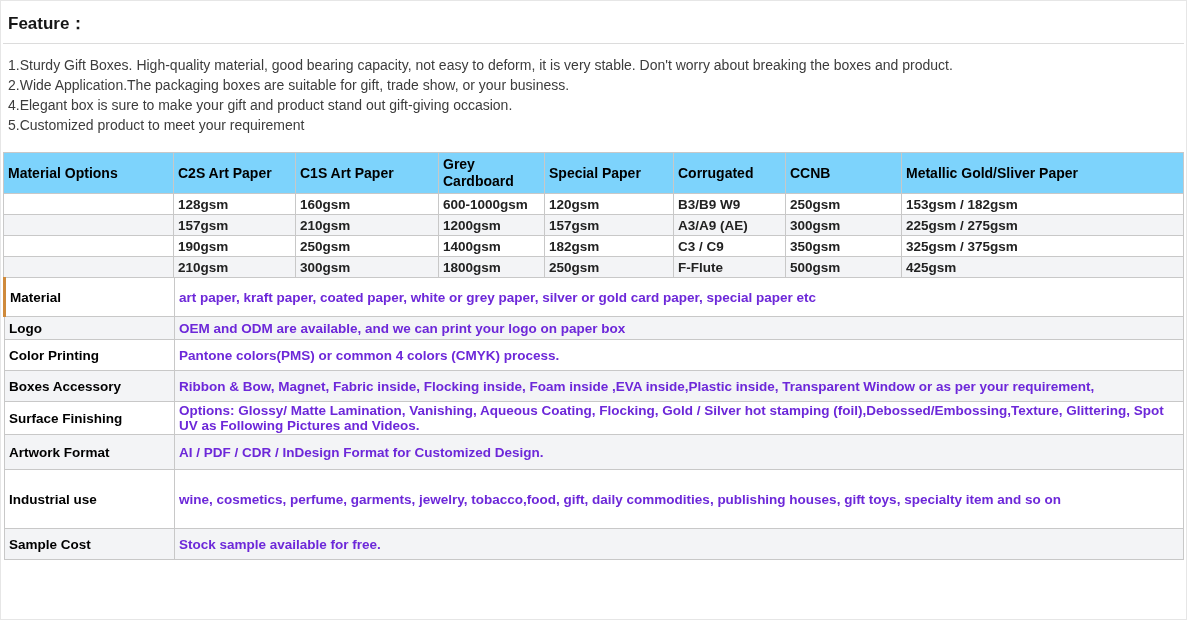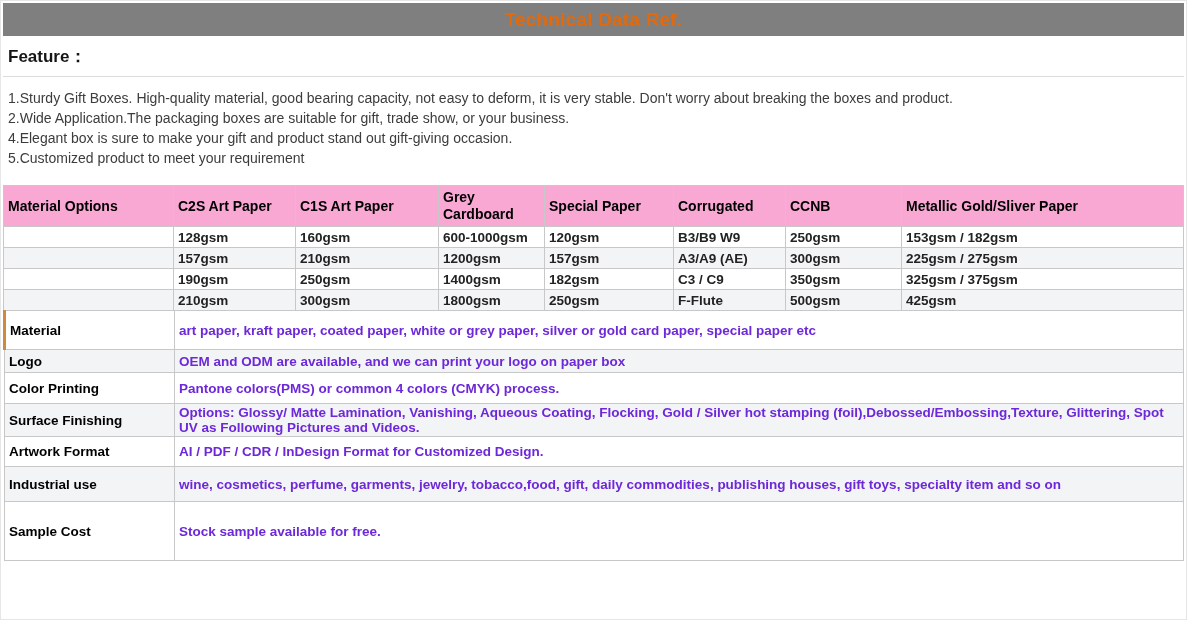--- a/index.html
+++ b/index.html
@@ -8,21 +8,21 @@
 
   .banner{height:33px;line-height:33px;text-align:center;font-weight:bold;font-size:19px;letter-spacing:.2px;}
 
   .feature-heading{font-size:17px;font-weight:bold;color:#161616;padding:9px 5px 8px 5px;border-bottom:1px solid #dcdcdc;}
   .feature-list{padding:11px 5px 4px 5px;font-size:14px;color:#3c3c3c;}
   .feature-line{line-height:20px;white-space:nowrap;}
 
   table{border-collapse:collapse;width:1181px;table-layout:fixed;}
   th,td{border:1px solid #c8c8c8;padding:1px 4px;font-size:13.5px;color:#222222;text-align:left;vertical-align:middle;overflow:hidden;font-weight:bold;}
   .materials{margin-top:13px;}
-  .materials thead tr{background:#f9a8d4;}
+  .materials thead tr{background:#7dd3fc;}
   .materials th{font-size:14px;font-weight:bold;color:#000;height:38px;line-height:17px;white-space:normal;}
   .materials td{height:18px;white-space:nowrap;}
   .materials tbody tr:nth-child(even){background:#f3f4f6;}
 
   .specs{margin-top:-1px;}
   .specs td{white-space:normal;}
   .specs td.label{font-weight:bold;color:#000;}
   .specs td.value{color:#6d28d9;}
   .specs tr:nth-child(even){background:#f3f4f6;}
   .specs tr:nth-child(1) td{height:36px;}
@@ -33,23 +33,20 @@
   .specs tr:nth-child(6) td{height:32px;}
   .specs tr:nth-child(7) td{height:56px;}
   .specs tr:nth-child(8) td{height:28px;}
   .specs tr:nth-child(9) td{height:33px;}
 </style>
 </head>
 <body>
 
 <div class="page">
 
-  <div class="banner" style="background: rgb(127, 127, 127); color: rgb(226, 105, 12);">
-    <span>Technical Data Ref.</span>
-  </div>
 
   <div class="feature-heading">Feature：</div>
 
   <div class="feature-list" id="feature-list">
       <div class="feature-line">1.Sturdy Gift Boxes. High-quality material, good bearing capacity, not easy to deform, it is very stable. Don't worry about breaking the boxes and product.</div>
       <div class="feature-line">2.Wide Application.The packaging boxes are suitable for gift, trade show, or your business.</div>
       <div class="feature-line">4.Elegant box is sure to make your gift and product stand out gift-giving occasion.</div>
       <div class="feature-line">5.Customized product to meet your requirement</div>
     </div>
 
@@ -132,20 +129,24 @@
         </tr>
         <tr>
           <td class="label">Logo</td>
           <td class="value">OEM and ODM are available, and we can print your logo on paper box</td>
         </tr>
         <tr>
           <td class="label">Color Printing</td>
           <td class="value">Pantone colors(PMS) or common 4 colors (CMYK) process.</td>
         </tr>
         <tr>
+          <td class="label">Boxes Accessory</td>
+          <td class="value">Ribbon &amp; Bow, Magnet, Fabric inside, Flocking inside, Foam inside ,EVA inside,Plastic inside, Transparent Window or as per your requirement,</td>
+        </tr>
+        <tr>
           <td class="label">Surface Finishing</td>
           <td class="value">Options: Glossy/ Matte Lamination, Vanishing, Aqueous Coating, Flocking, Gold / Silver hot stamping (foil),Debossed/Embossing,Texture, Glittering, Spot UV as Following Pictures and Videos.</td>
         </tr>
         <tr>
           <td class="label">Artwork Format</td>
           <td class="value">AI / PDF / CDR / InDesign Format for Customized Design.</td>
         </tr>
         <tr>
           <td class="label">Industrial use</td>
           <td class="value">wine, cosmetics, perfume, garments, jewelry, tobacco,food, gift, daily commodities, publishing houses, gift toys, specialty item and so on</td>

